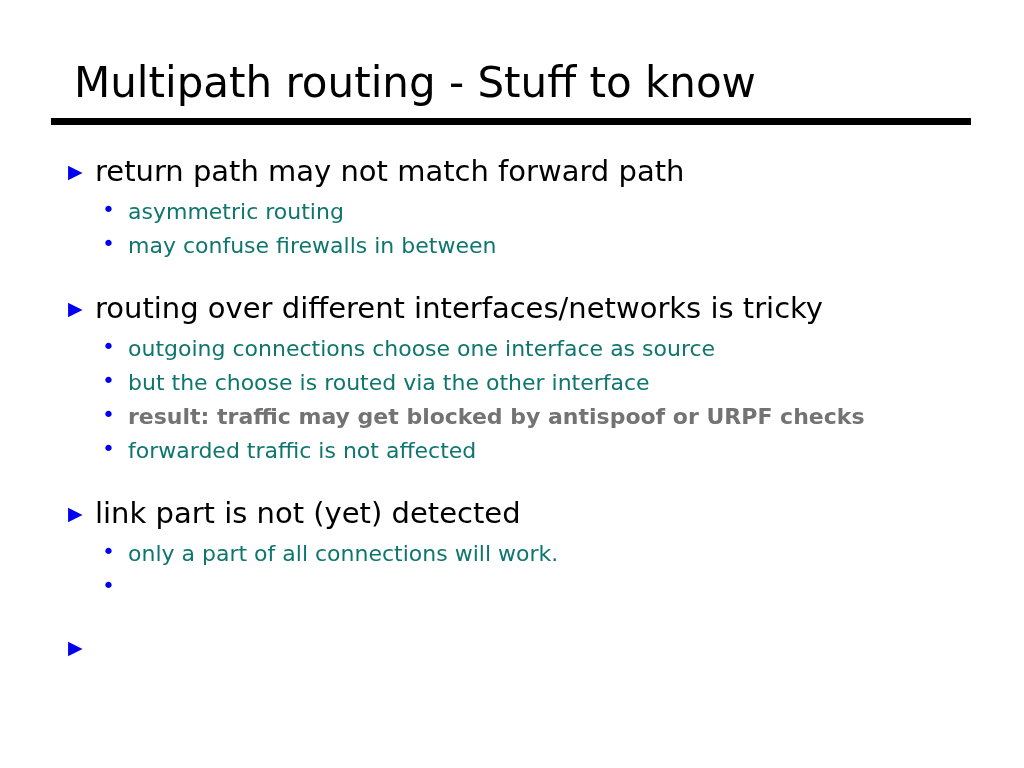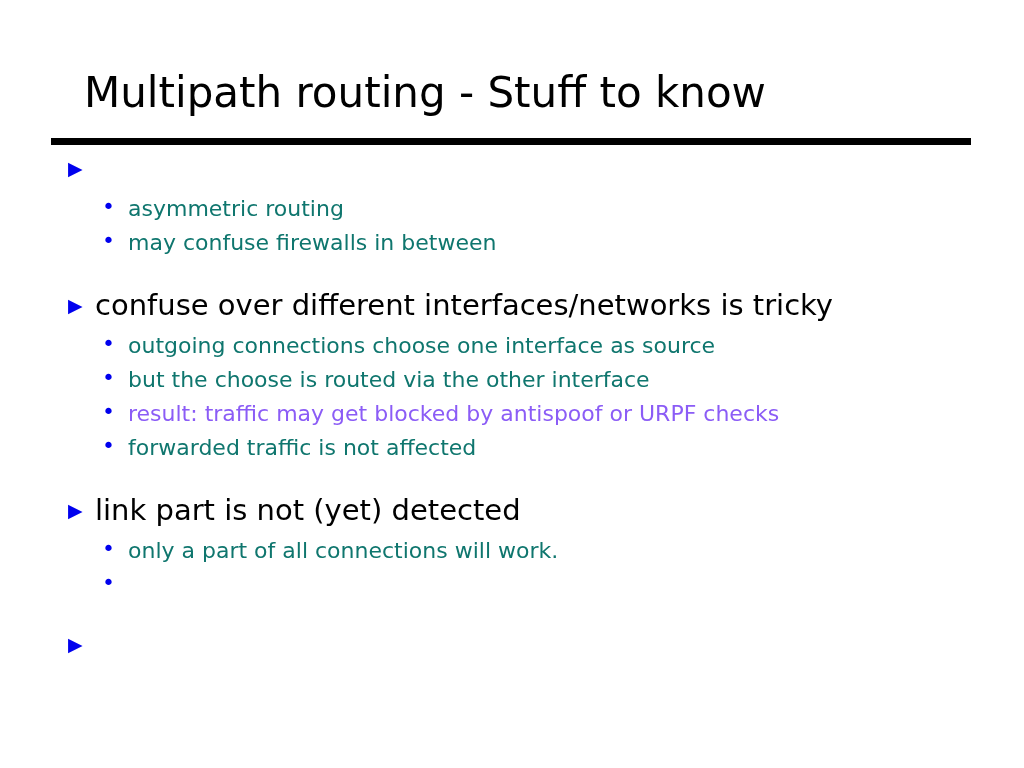--- a/index.html
+++ b/index.html
@@ -30,21 +30,21 @@
     left: 51px;
     top: 48px;
     width: 920px;
   }
   .slide-title {
     font-family: "DejaVu Sans", sans-serif;
     font-size: 42px;
     font-weight: normal;
     line-height: 54px;
     color: #000000;
-    margin: 18px;
+    margin: 8px;
     padding: 0 0 0 15px;
     white-space: nowrap;
     letter-spacing: 0px;
   }
   .title-rule {
     width: 920px;
     height: 7px;
     background: #000000;
     margin-top: 4px;
   }
@@ -106,52 +106,53 @@
     box-sizing: content-box;
     position: relative;
     top: -2px;
   }
   .l2-text {
     font-size: 22px;
     line-height: 34px;
     white-space: nowrap;
   }
   .l2-text.black { color: #0f766e; }
-  .l2-text.red   { color: #8b5cf6; }
+  .l2-text.red   { color: #737373; font-weight: bold; }
 </style>
 </head>
 <body>
 
 <div class="slide">
 
   <div class="title-block">
     <h1 class="slide-title">Multipath routing - Stuff to know</h1>
     <div class="title-rule"></div>
   </div>
 
   <div class="body-block">
 
     <div class="group">
       <div class="l1">
         <span class="l1-marker">▶</span>
+        <span class="l1-text">return path may not match forward path</span>
       </div>
       <div class="l2">
         <span class="l2-marker">•</span>
         <span class="l2-text black">asymmetric routing</span>
       </div>
       <div class="l2">
         <span class="l2-marker">•</span>
         <span class="l2-text black">may confuse firewalls in between</span>
       </div>
     </div>
 
     <div class="group">
       <div class="l1">
         <span class="l1-marker">▶</span>
-        <span class="l1-text">confuse over different interfaces/networks is tricky</span>
+        <span class="l1-text">routing over different interfaces/networks is tricky</span>
       </div>
       <div class="l2">
         <span class="l2-marker">•</span>
         <span class="l2-text black">outgoing connections choose one interface as source</span>
       </div>
       <div class="l2">
         <span class="l2-marker">•</span>
         <span class="l2-text black">but the choose is routed via the other interface</span>
       </div>
       <div class="l2">

